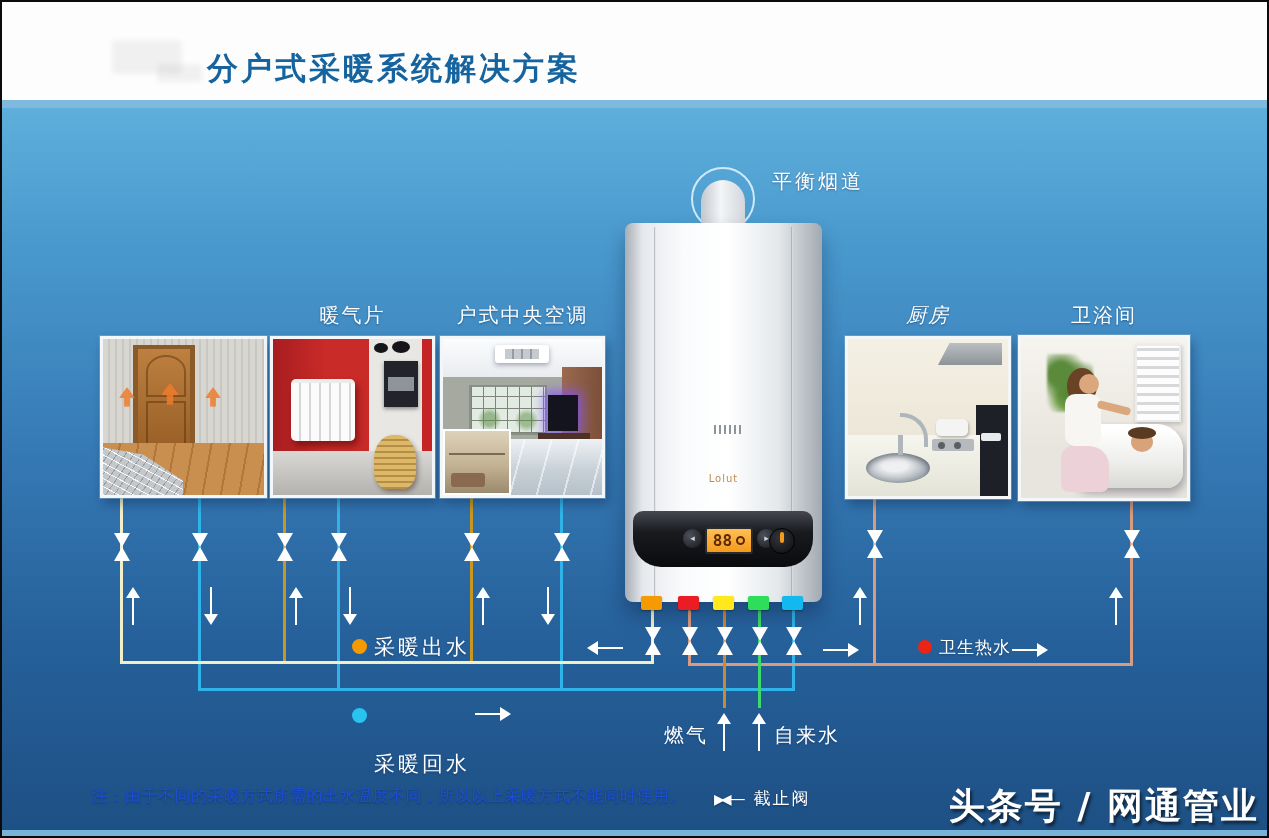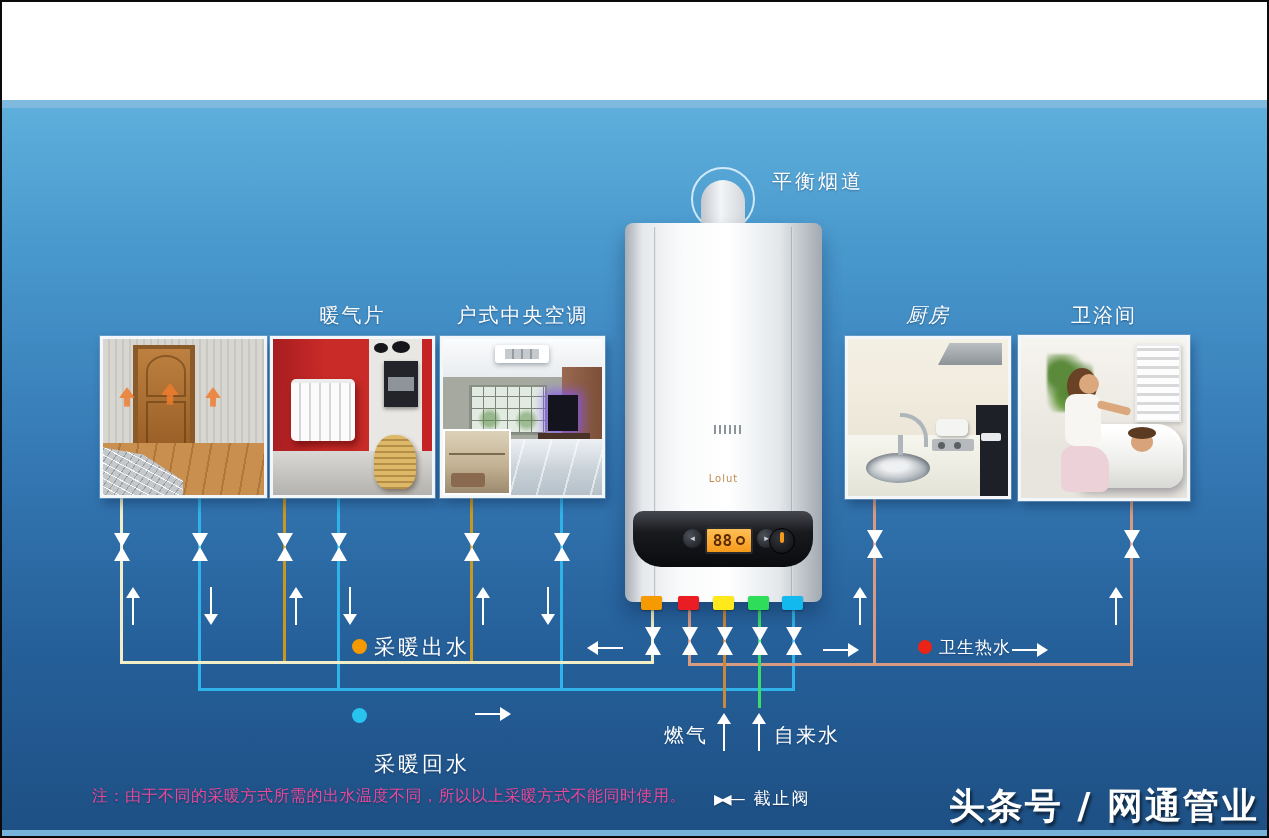--- a/index.html
+++ b/index.html
@@ -69,35 +69,40 @@
          color:#cfd4da;font-size:9px;line-height:19px;text-align:center;}
   .b-knob{position:absolute;left:136px;top:17px;width:26px;height:26px;border-radius:50%;border:1px solid #000;
           background:radial-gradient(circle at 40% 35%,#32353b,#0b0c0e);box-sizing:border-box;}
   .b-knob i{position:absolute;left:10px;top:3px;width:4px;height:11px;background:#f59a1a;border-radius:2px;}
   .b-connector{position:absolute;top:373px;width:21px;height:14px;border-radius:2px;box-shadow:0 1px 2px rgba(0,0,0,.35);}
   .flue-ring{position:absolute;left:689px;top:165px;width:64px;height:64px;border-radius:50%;
              border:2px solid rgba(230,246,255,.85);box-sizing:border-box;}
   .flue-pipe{position:absolute;left:699px;top:178px;width:44px;height:45px;border-radius:22px 22px 0 0;
              background:linear-gradient(90deg,#c3c8ce,#f3f5f7 45%,#d2d6db);}
   
-  .note{position:absolute;left:90px;top:784px;font-size:16px;color:#ec4899;letter-spacing:.5px;
+  .note{position:absolute;left:90px;top:784px;font-size:16px;color:#1d4ed8;letter-spacing:.5px;
         text-shadow:0 1px 2px rgba(0,20,50,.4);white-space:nowrap;}
   .valve-legend{position:absolute;left:712px;top:785px;color:#fff;white-space:nowrap;
                 text-shadow:0 1px 2px rgba(0,20,50,.4);}
   .valve-legend .sym{font-size:14px;letter-spacing:-4px;}
   .valve-legend .dash{font-size:16px;margin-left:2px;}
   .valve-legend .vl-label{font-size:17px;margin-left:8px;letter-spacing:2px;}
   .watermark{position:absolute;right:8px;top:780px;font-size:36px;font-weight:bold;color:#fff;
              letter-spacing:2px;text-shadow:2px 3px 3px rgba(0,0,0,.55);white-space:nowrap;}
 </style>
 </head>
 <body>
 
 <div class="page">
 
+  <div class="header">
+    <div class="smudge" style="left:110px;top:38px;width:70px;height:34px;"></div>
+    <div class="smudge" style="left:155px;top:62px;width:45px;height:18px;"></div>
+    <div class="title">分户式采暖系统解决方案</div>
+  </div>
 
   <div class="main-bg"></div>
   <div class="strip-top"></div>
 
   <div class="pipe c-out" style="left:118px;top:496px;width:3px;height:166px;"></div>
   <div class="pipe c-ret" style="left:196px;top:496px;width:3px;height:193px;"></div>
   <div class="pipe c-gold" style="left:281px;top:496px;width:3px;height:166px;"></div>
   <div class="pipe c-ret" style="left:335px;top:496px;width:3px;height:193px;"></div>
   <div class="pipe c-gold" style="left:468px;top:496px;width:3px;height:166px;"></div>
   <div class="pipe c-ret" style="left:558px;top:496px;width:3px;height:193px;"></div>

